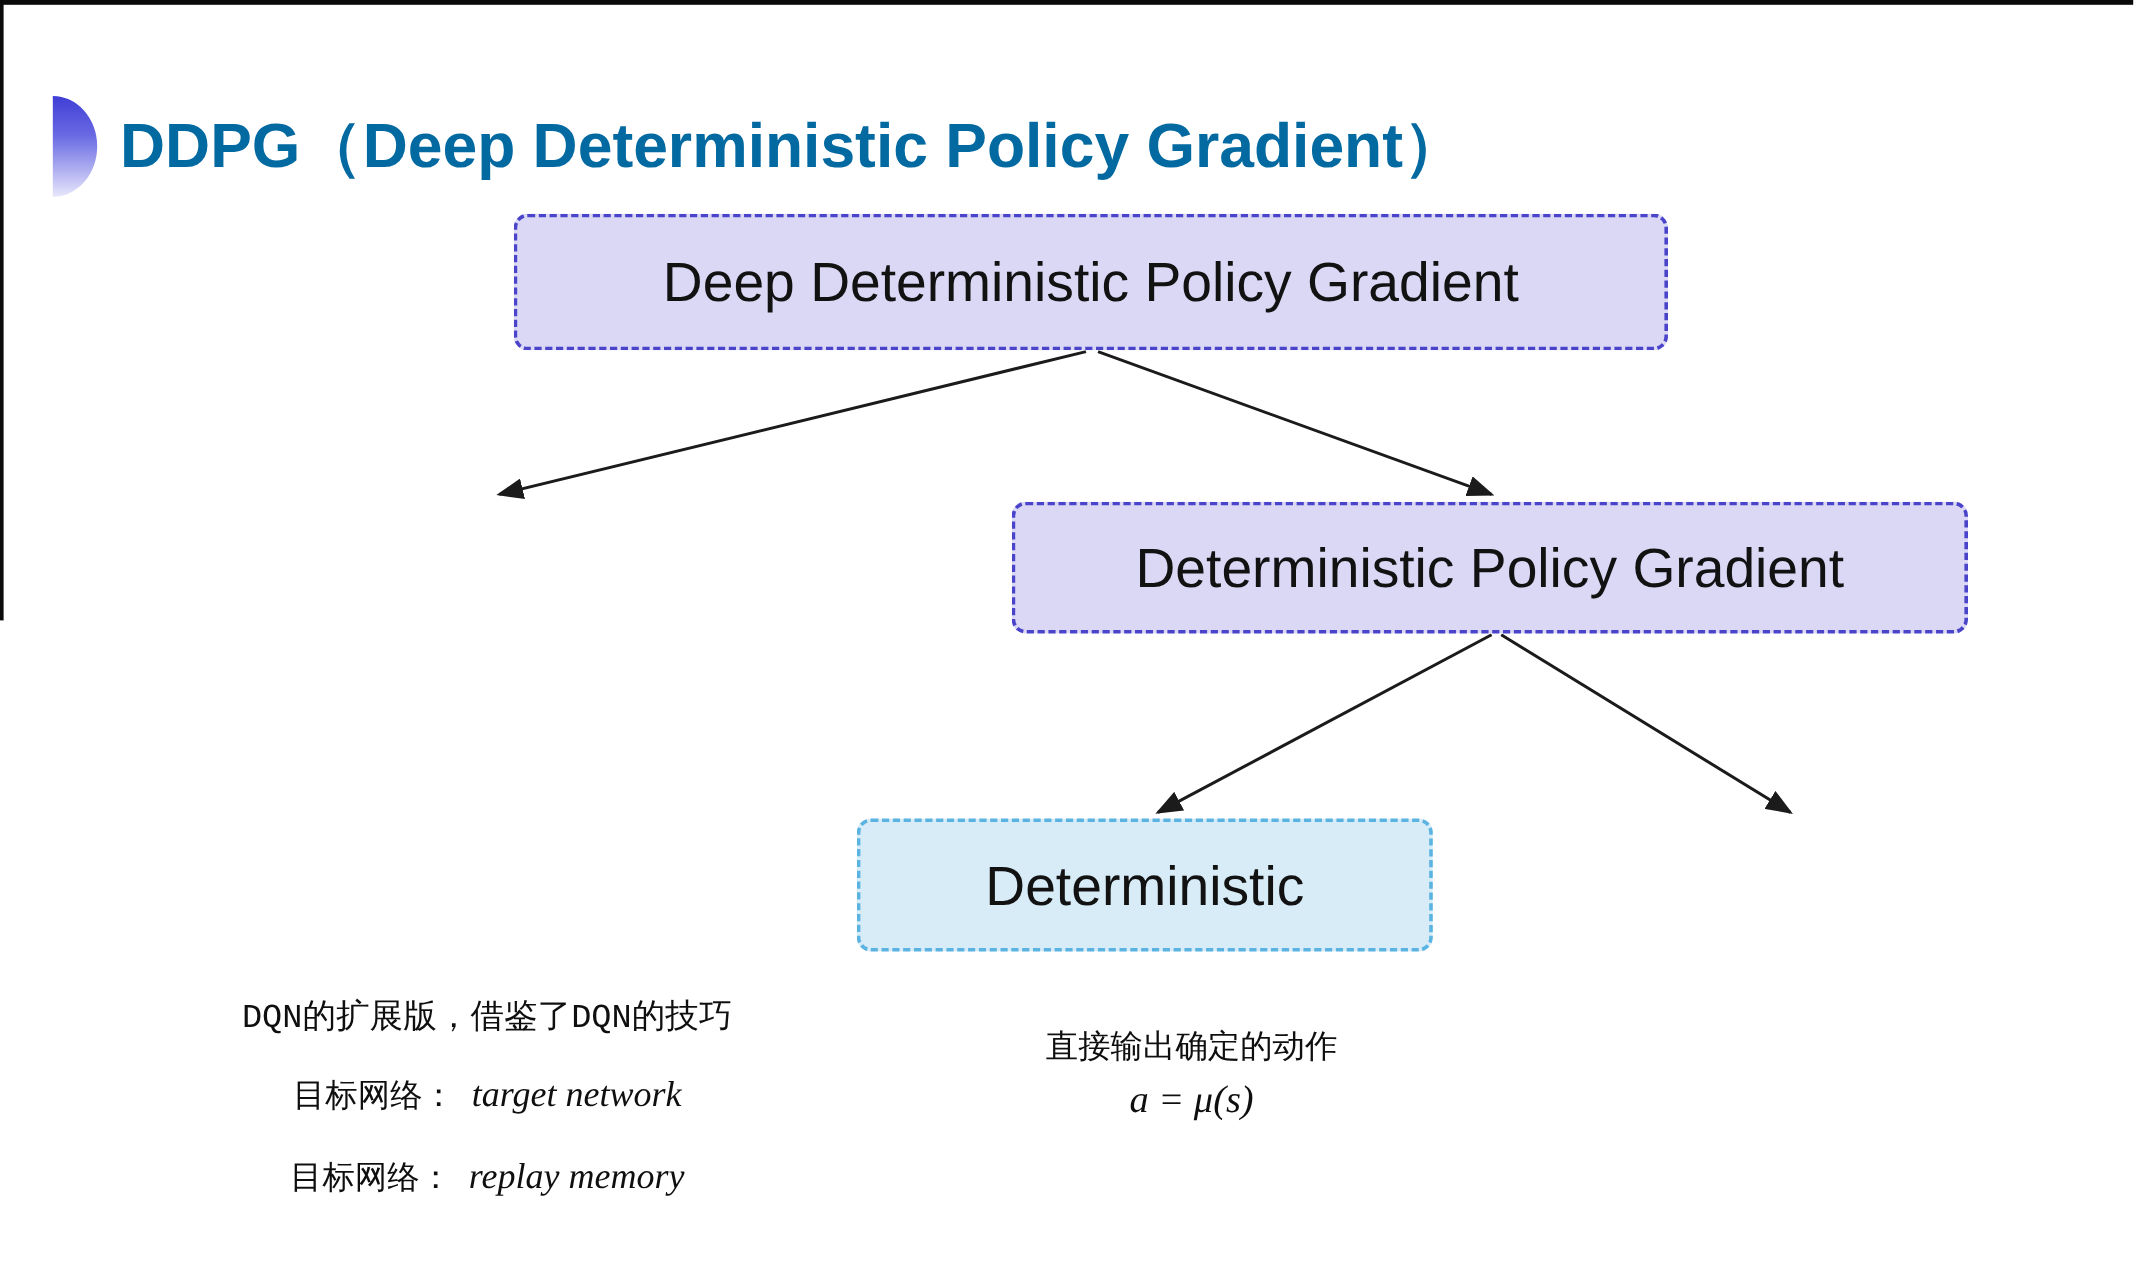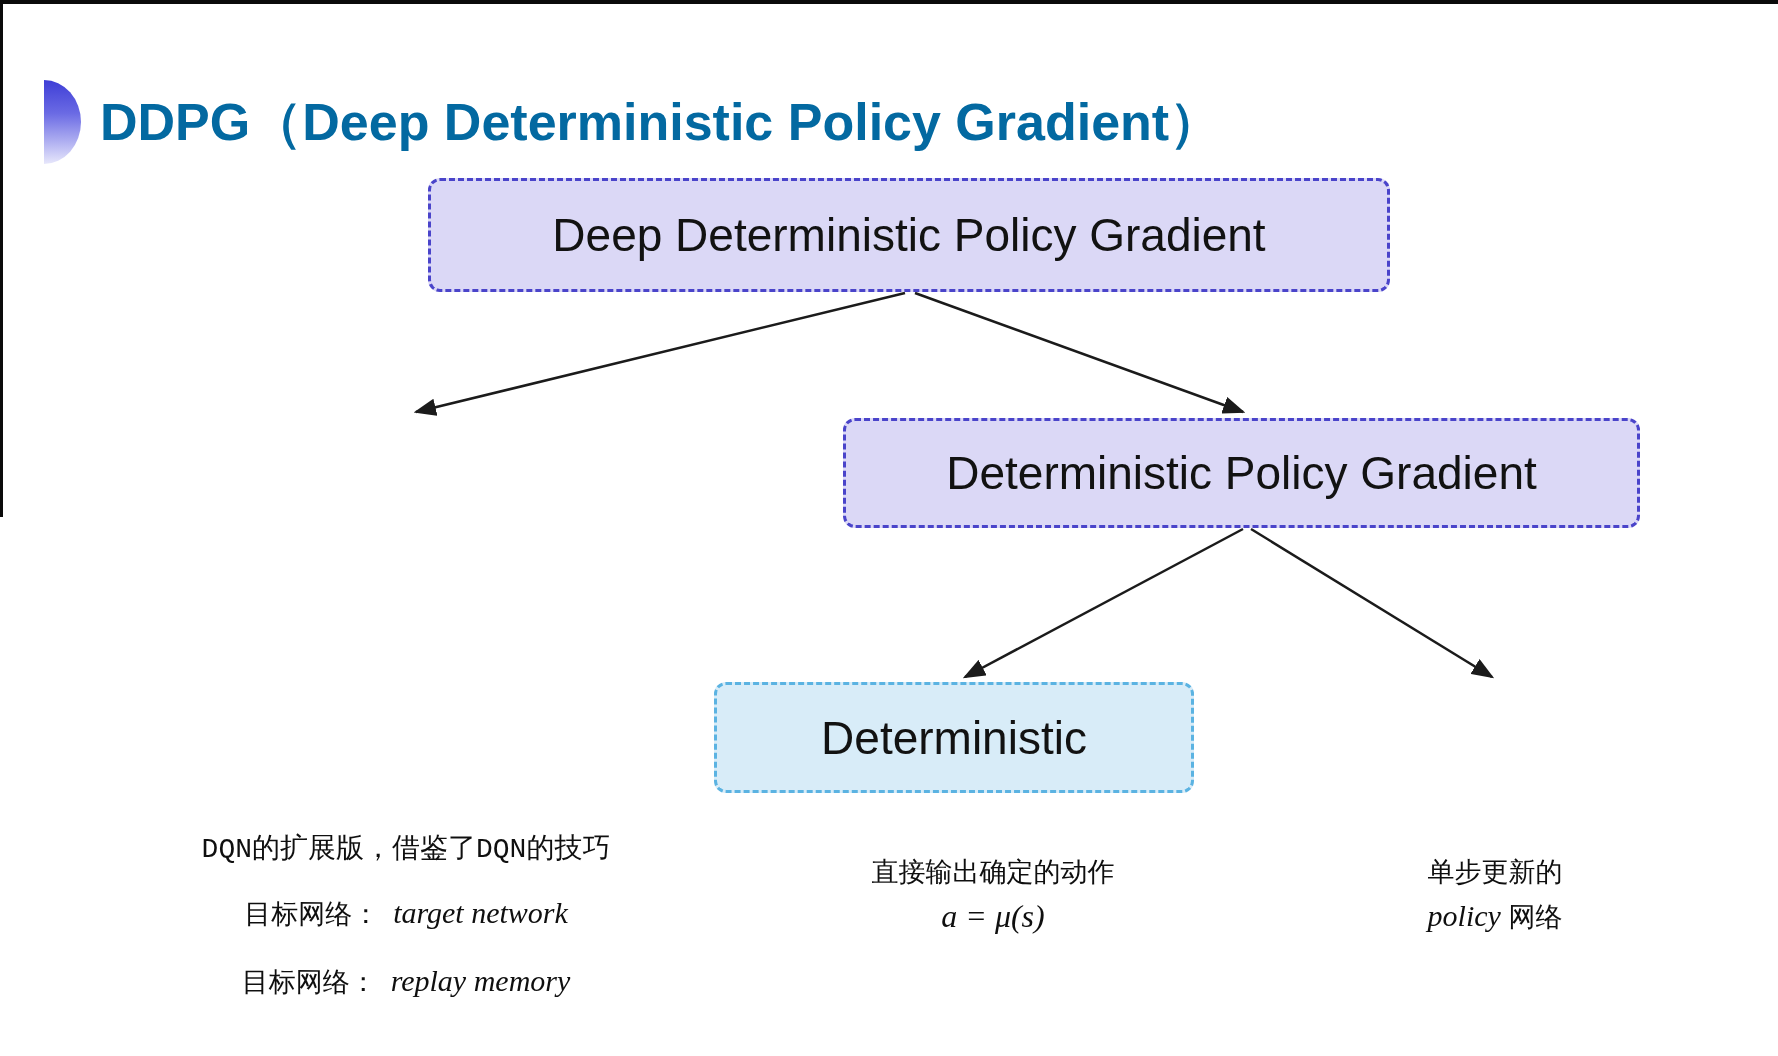--- a/index.html
+++ b/index.html
@@ -91,19 +91,13 @@
     <div class="note-line">
       <span class="zh">目标网络：</span><span class="it" style="margin-left:14px;">replay memory</span>
     </div>
   </div>
 
   <div class="note" id="note-deterministic">
     <div class="note-line zh">直接输出确定的动作</div>
     <div class="note-line eq">a = μ(s)</div>
   </div>
 
-  <div class="note" id="note-pg">
-    <div class="note-line zh">单步更新的</div>
-    <div class="note-line">
-      <span class="it">policy</span><span class="zh"> 网络</span>
-    </div>
-  </div>
 </div>
 
 </body></html>

